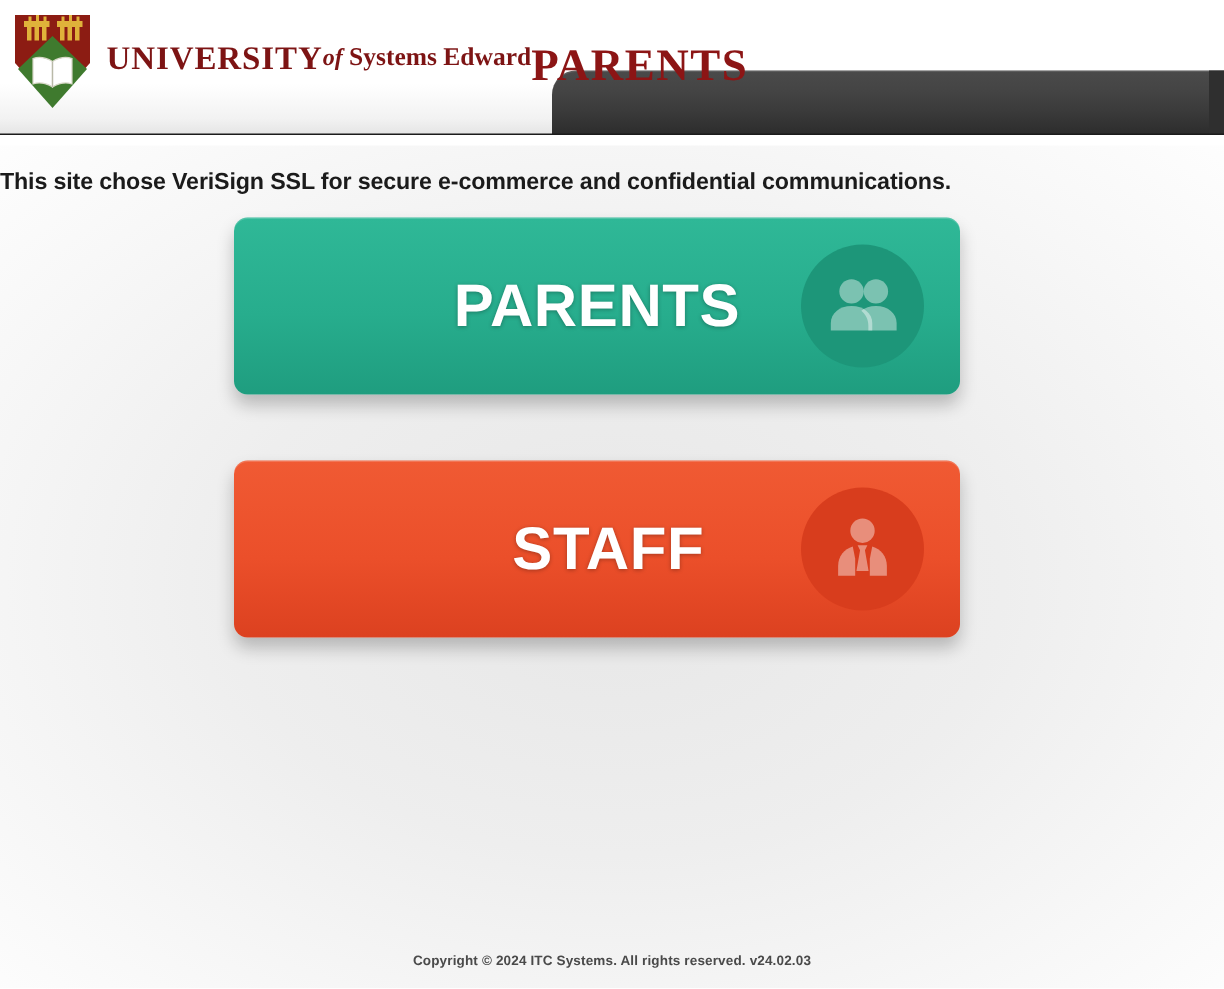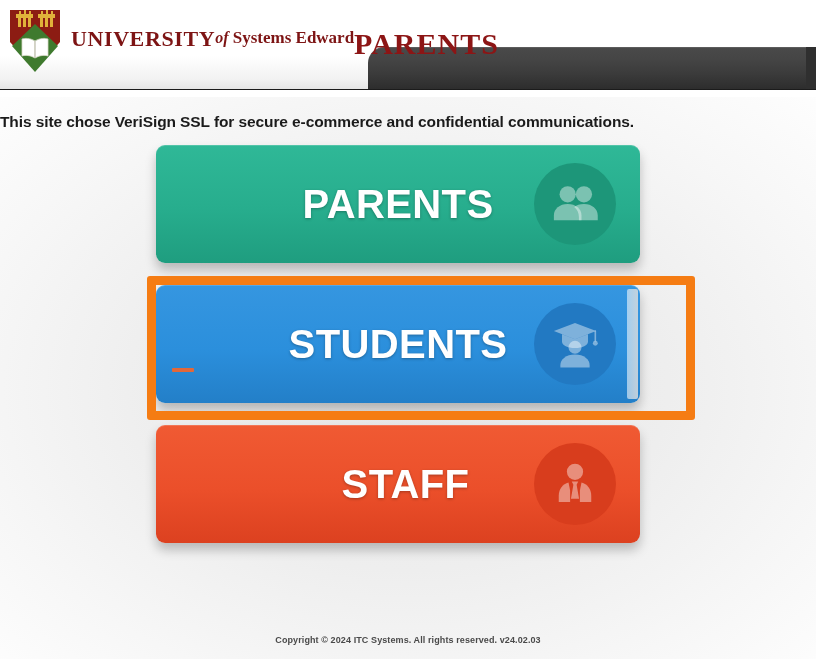--- a/index.html
+++ b/index.html
@@ -291,38 +291,20 @@
               <circle cx="43" cy="20" r="10"></circle>
               <path d="M23 32c-10 0-17 6-17 14v6h34v-6c0-8-7-14-17-14z"></path>
               <path d="M43 32c-5 0-9 1.4-12 3.8 3.6 3 5.8 7 5.8 12.2v4H60v-6c0-8-7-14-17-14z"></path>
             </svg>
           </span>
         </button>
       </div>
 
       <div class="gap-a"></div>
 
-      <div class="role-slot">
-        <button class="role-btn btn-students">
-          <span class="role-label">STUDENTS</span>
-          <span class="mark-dash"></span>
-          <span class="inner-strip"></span>
-          <span class="role-icon">
-            <svg viewBox="0 0 64 64" xmlns="http://www.w3.org/2000/svg" fill="rgba(255,255,255,0.42)">
-              <path d="M32 6 L58 16 L32 26 L6 16 Z"></path>
-              <path d="M16 20 v9 c0 5 7 8 16 8 s16-3 16-8 v-9 l-16 6 z"></path>
-              <rect x="56" y="15" width="2" height="14" rx="1"></rect>
-              <circle cx="57" cy="31" r="3"></circle>
-              <circle cx="32" cy="36" r="8"></circle>
-              <path d="M32 45c-11 0-18 6-18 13v3h36v-3c0-7-7-13-18-13z"></path>
-            </svg>
-          </span>
-        </button>
-        <div class="focus-ring"></div>
-      </div>
 
       <div class="gap-b"></div>
 
       <div class="role-slot">
         <button class="role-btn btn-staff">
           <span class="role-label">STAFF</span>
           <span class="role-icon">
             <svg viewBox="0 0 64 64" xmlns="http://www.w3.org/2000/svg" fill="rgba(255,255,255,0.42)">
               <circle cx="32" cy="17" r="10"></circle>
               <path d="M24 30c-7 2-12 8-12 16v8h14V40z"></path>

